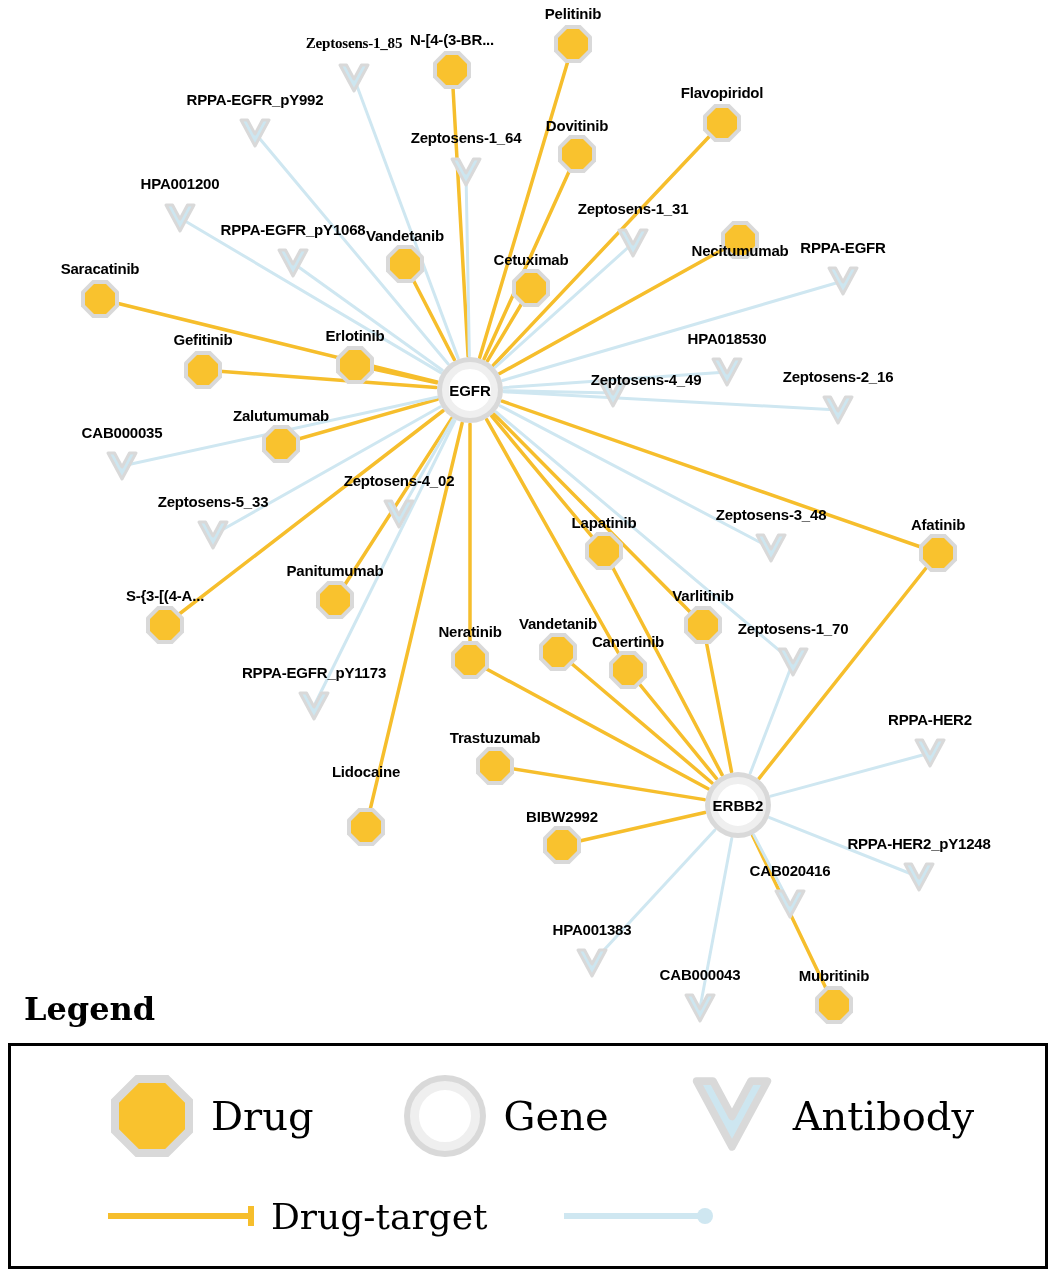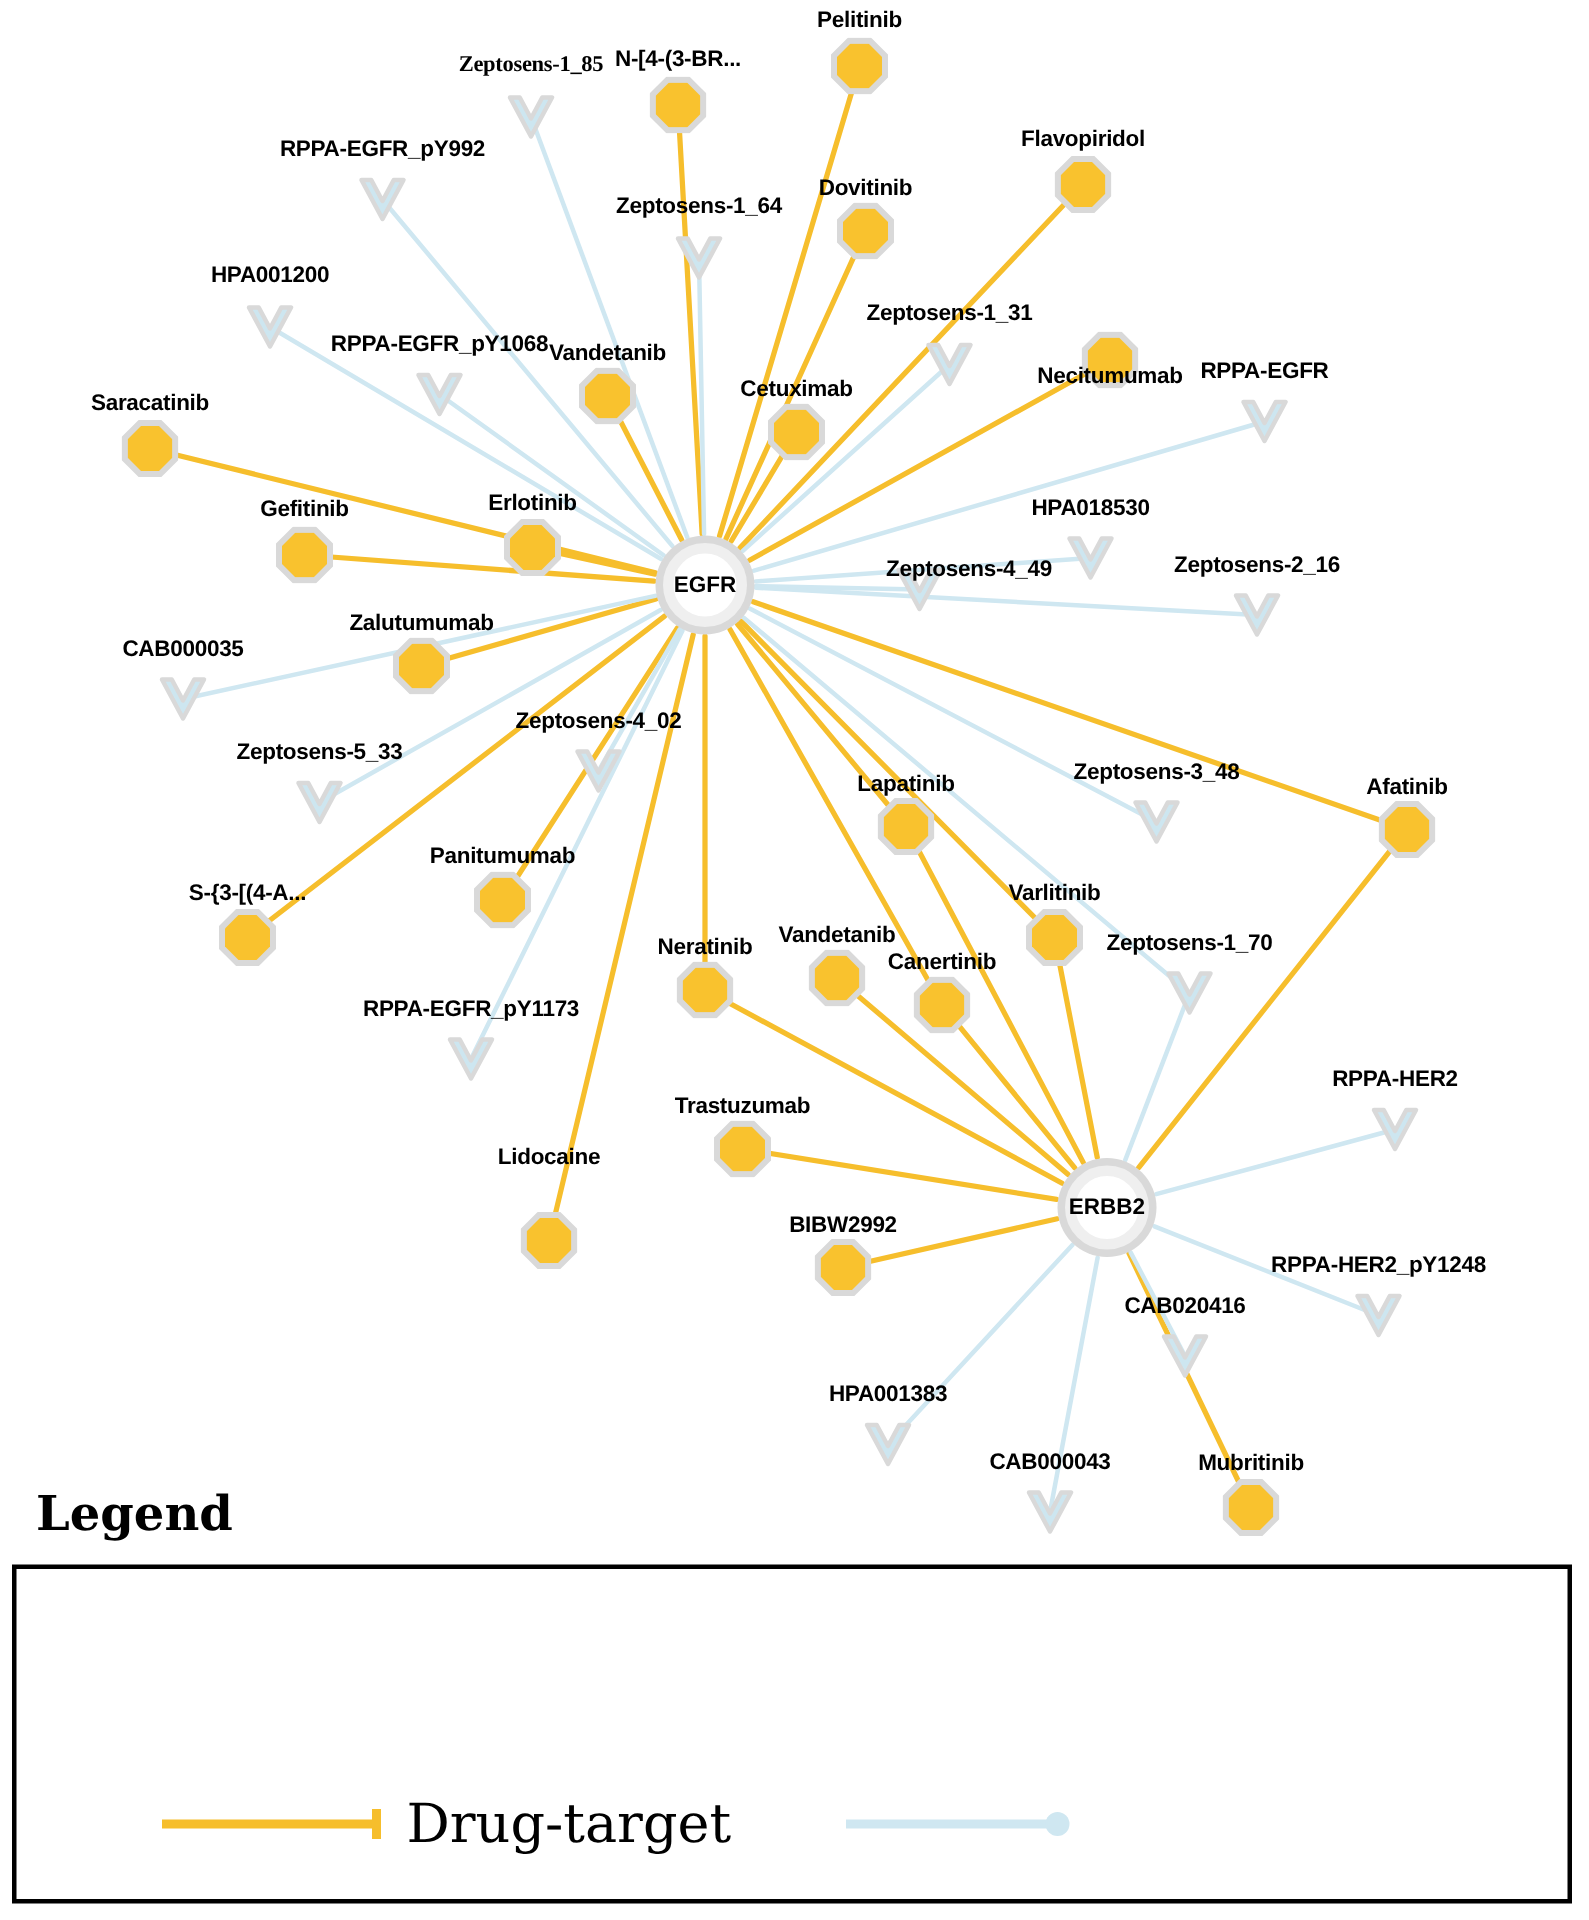--- a/index.html
+++ b/index.html
@@ -542,20 +542,42 @@
           <div class="gene-shape"></div>
         </div>
       </div>
       <div class="gene-label" style="left: 738px; top: 805px;">ERBB2</div>
     </div>
 </div>
 
 <div id="legend-title">Legend</div>
 
 <div id="legend-box">
+  <div class="legend-row-1">
+    <div class="legend-item" style="margin-left:100px;">
+      <div class="lg-drug-halo">
+          <div class="lg-drug-shape"></div>
+        </div>
+      <div class="legend-text">Drug</div>
+    </div>
+    <div class="legend-item" style="margin-left:90px;">
+      <div class="lg-gene-halo">
+          <div class="lg-gene-shape"></div>
+        </div>
+      <div class="legend-text">Gene</div>
+    </div>
+    <div class="legend-item" style="margin-left:80px;">
+      <div>
+        <svg width="86" height="86" viewBox="0 0 34 34">
+          <path d="M3 4 L17 30 L31 4 L24.5 4 L17 18 L9.5 4 Z" fill="#cde6f0" stroke="#d9d9d9" stroke-width="3" stroke-linejoin="round"></path>
+        </svg>
+      </div>
+      <div class="legend-text">Antibody</div>
+    </div>
+  </div>
   <div class="legend-row-2">
     <div class="legend-item" style="margin-left:95px;">
       <svg width="155" height="30">
         <line x1="2" y1="15" x2="145" y2="15" stroke="#f6be2c" stroke-width="6"></line>
         <line x1="145" y1="5" x2="145" y2="25" stroke="#f6be2c" stroke-width="6"></line>
       </svg>
       <div class="legend-edge-text">Drug-target</div>
     </div>
     <div class="legend-item" style="margin-left:75px;">
       <svg width="155" height="30">

